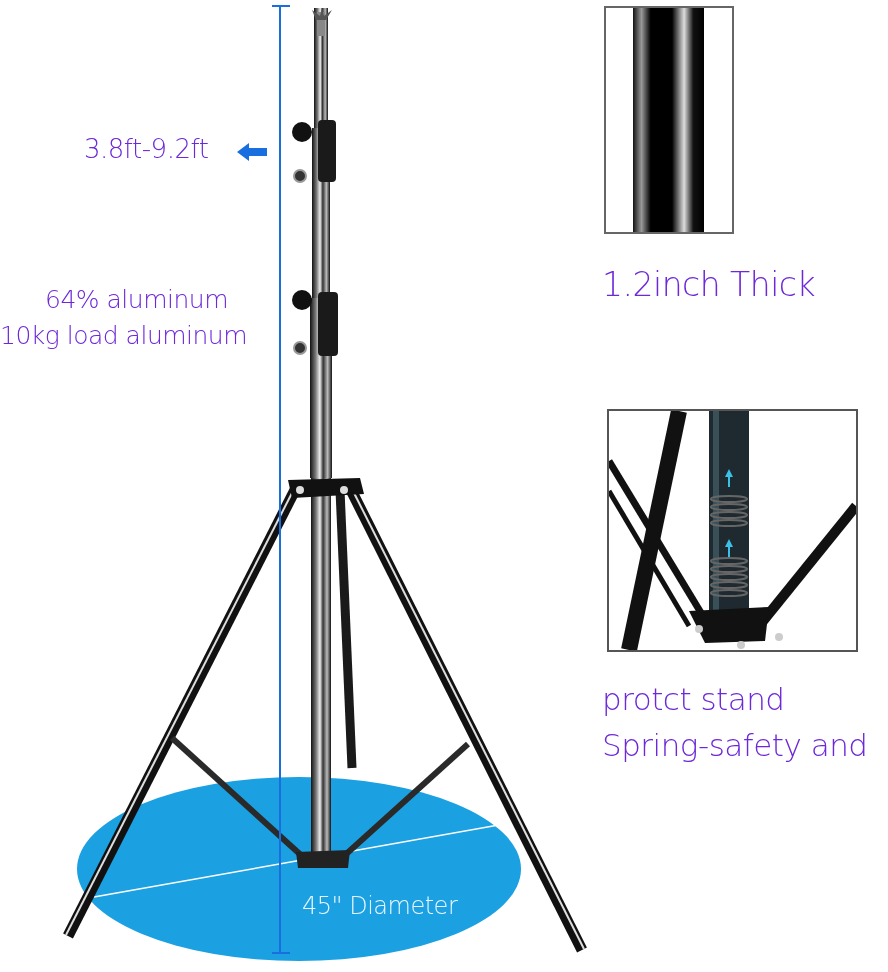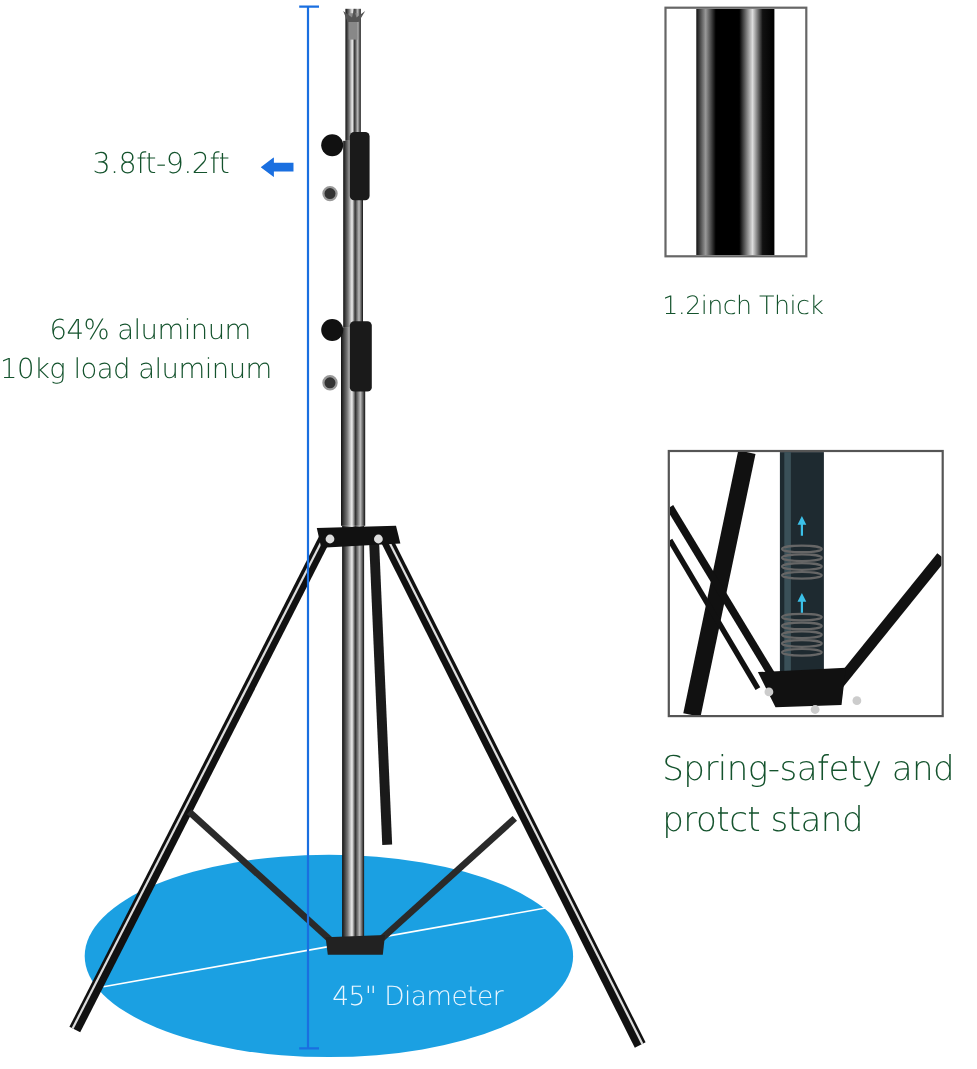--- a/index.html
+++ b/index.html
@@ -1,22 +1,22 @@
 <!DOCTYPE html>
 <html><head>
 <meta charset="utf-8">
 <style>
   html, body { margin: 0; padding: 0; background: #ffffff; }
   body { width: 888px; height: 972px; position: relative; overflow: hidden;
          font-family: "DejaVu Sans", "Liberation Sans", sans-serif; color: #222; }
   .abs { position: absolute; }
-  .label { font-weight: 300; color: #14532d; letter-spacing: -0.5px; white-space: nowrap; }
+  .label { font-weight: 300; color: #6d28d9; letter-spacing: -0.5px; white-space: nowrap; }
   .height-label { left: 84px; top: 134px; font-size: 26px; }
   .material-label { left: 0px; top: 282px; width: 228px; text-align: right; font-size: 25px; line-height: 36px; }
-  .thick-label { left: 602px; top: 265px; font-size: 23px; }
+  .thick-label { left: 602px; top: 265px; font-size: 33px; }
   .spring-label { left: 602px; top: 676px; font-size: 31px; line-height: 46px; }
   .diameter-label { left: 302px; top: 892px; font-size: 24px; color: #eaf6ff; }
   .box { border: 2px solid #666; box-sizing: border-box; background: #fff; overflow: hidden; }
   .thick-box { left: 604px; top: 6px; width: 130px; height: 228px; }
   .spring-box { left: 607px; top: 409px; width: 251px; height: 243px; border-color: #555; }
   svg { display: block; }
 </style>
 </head>
 <body>
 
@@ -127,17 +127,17 @@
     </g>
     <path d="M120 58 L116 66 L119 66 L119 76 L121 76 L121 66 L124 66 Z" fill="#3bc0e8"></path>
     <path d="M120 128 L116 136 L119 136 L119 146 L121 146 L121 136 L124 136 Z" fill="#3bc0e8"></path>
     <path d="M80 200 L160 196 L156 230 L96 232 Z" fill="#111"></path>
     <circle cx="90" cy="218" r="4" fill="#ccc"></circle>
     <circle cx="132" cy="234" r="4" fill="#ccc"></circle>
     <circle cx="170" cy="226" r="4" fill="#ccc"></circle>
   </svg>
 </div>
 <div class="abs label spring-label">
+  <div>protct stand</div>
   <div>Spring-safety and</div>
-  <div>protct stand</div>
 </div>
 
 <div class="abs label diameter-label">45"  Diameter</div>
 
 </body></html>

